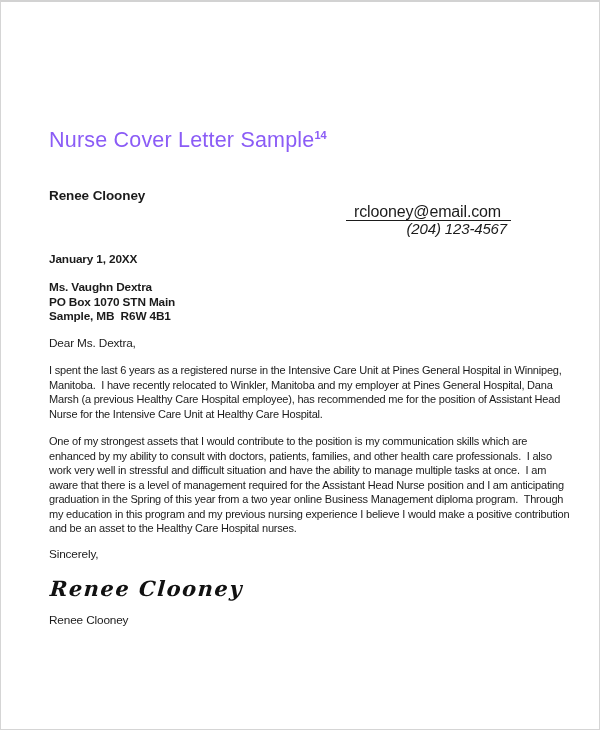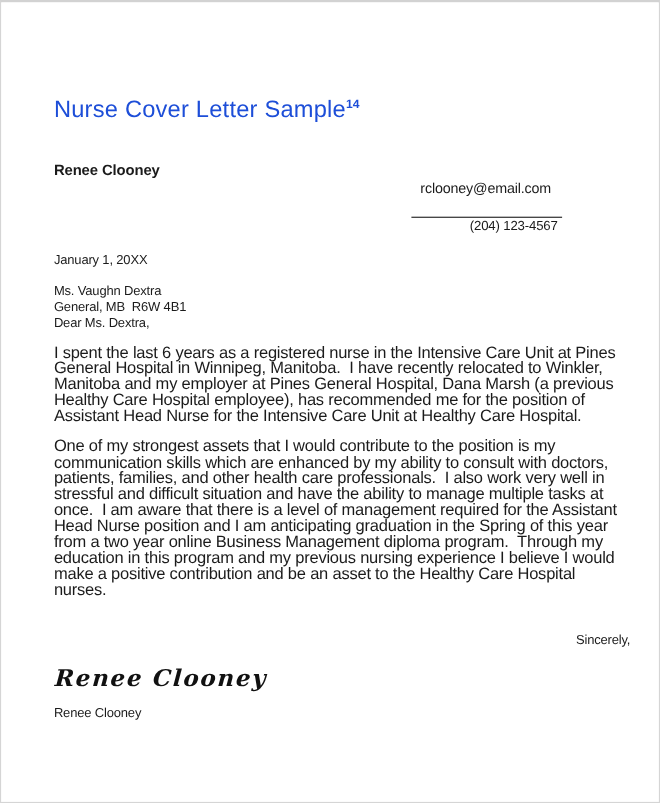--- a/index.html
+++ b/index.html
@@ -16,26 +16,26 @@
     border-top: 2px solid #d2d2d2;
     overflow: hidden;
     position: relative;
     font-family: "Liberation Sans", sans-serif;
     color: #1b1b1b;
   }
   .content {
     padding: 0 26px 0 48px;
   }
   .doc-title {
-    margin-top: 80px;
+    margin-top: 120px;
     font-size: 21.5px;
     line-height: 26px;
     font-weight: 500;
     letter-spacing: 0.2px;
-    color: #1d4ed8;
+    color: #8b5cf6;
   }
   .doc-title .sup {
     font-size: 11px;
     vertical-align: 8px;
     font-weight: 700;
     letter-spacing: 0;
   }
   .sender-row {
     margin-top: 34px;
     display: flex;
@@ -54,45 +54,46 @@
     letter-spacing: -0.15px;
     white-space: pre-wrap;
   }
   .contact-col {
     text-align: right;
     margin-right: 62px;
     padding-top: 16px;
   }
   .email-line {
     display: inline-block;
-    font-size: 13px;
+    font-size: 16px;
     line-height: 14px;
     letter-spacing: -0.15px;
     border-bottom: 1.5px solid #1b1b1b;
-    padding: 0 10px 19px 8px;
+    padding: 0 10px 1px 8px;
   }
   .phone-line {
-    font-size: 12px;
+    font-size: 15px;
     line-height: 15px;
     letter-spacing: -0.15px;
     padding-right: 4px;
+    font-style: italic;
   }
-  .date-line { margin-top: 16px; }
+  .date-line { margin-top: 16px; font-weight: bold; }
   .recipient { margin-top: 13px; }
-  .recip-line { line-height: 14.5px; }
-  .salutation { line-height: 14.5px; }
+  .recip-line { line-height: 14.5px; font-weight: bold; }
+  .salutation { margin-top: 12px; line-height: 14.5px; }
   .paragraph {
     margin-top: 13px;
-    font-size: 15px;
+    font-size: 11px;
     line-height: 14.5px;
     letter-spacing: -0.2px;
     white-space: pre-wrap;
     color: #1b1b1b;
   }
-  .closing { margin-top: 30px; line-height: 14.5px; text-align: right; }
+  .closing { margin-top: 11px; line-height: 14.5px; }
   .signature-script {
     margin-top: 14px;
     font-family: "DejaVu Serif", serif;
     font-style: italic;
     font-weight: 700;
     font-size: 21px;
     line-height: 28px;
     letter-spacing: 1.5px;
     transform: skewX(-4deg);
     transform-origin: left bottom;
@@ -115,21 +116,22 @@
       <div class="contact-col">
         <span class="email-line">rclooney@email.com</span>
         <div class="phone-line">(204) 123-4567</div>
       </div>
     </div>
 
     <div class="date-line">January 1, 20XX</div>
 
     <div class="recipient">
       <div class="recip-line">Ms. Vaughn Dextra</div>
-      <div class="recip-line">General, MB  R6W 4B1</div>
+      <div class="recip-line">PO Box 1070 STN Main</div>
+      <div class="recip-line">Sample, MB  R6W 4B1</div>
     </div>
 
     <div class="salutation">Dear Ms. Dextra,</div>
 
     <div class="paragraph">I spent the last 6 years as a registered nurse in the Intensive Care Unit at Pines General Hospital in Winnipeg, Manitoba.  I have recently relocated to Winkler, Manitoba and my employer at Pines General Hospital, Dana Marsh (a previous Healthy Care Hospital employee), has recommended me for the position of Assistant Head Nurse for the Intensive Care Unit at Healthy Care Hospital.</div>
     <div class="paragraph">One of my strongest assets that I would contribute to the position is my communication skills which are enhanced by my ability to consult with doctors, patients, families, and other health care professionals.  I also work very well in stressful and difficult situation and have the ability to manage multiple tasks at once.  I am aware that there is a level of management required for the Assistant Head Nurse position and I am anticipating graduation in the Spring of this year from a two year online Business Management diploma program.  Through my education in this program and my previous nursing experience I believe I would make a positive contribution and be an asset to the Healthy Care Hospital nurses.</div>
 
     <div class="closing">Sincerely,</div>
 
     <div class="signature-script">Renee Clooney</div>

